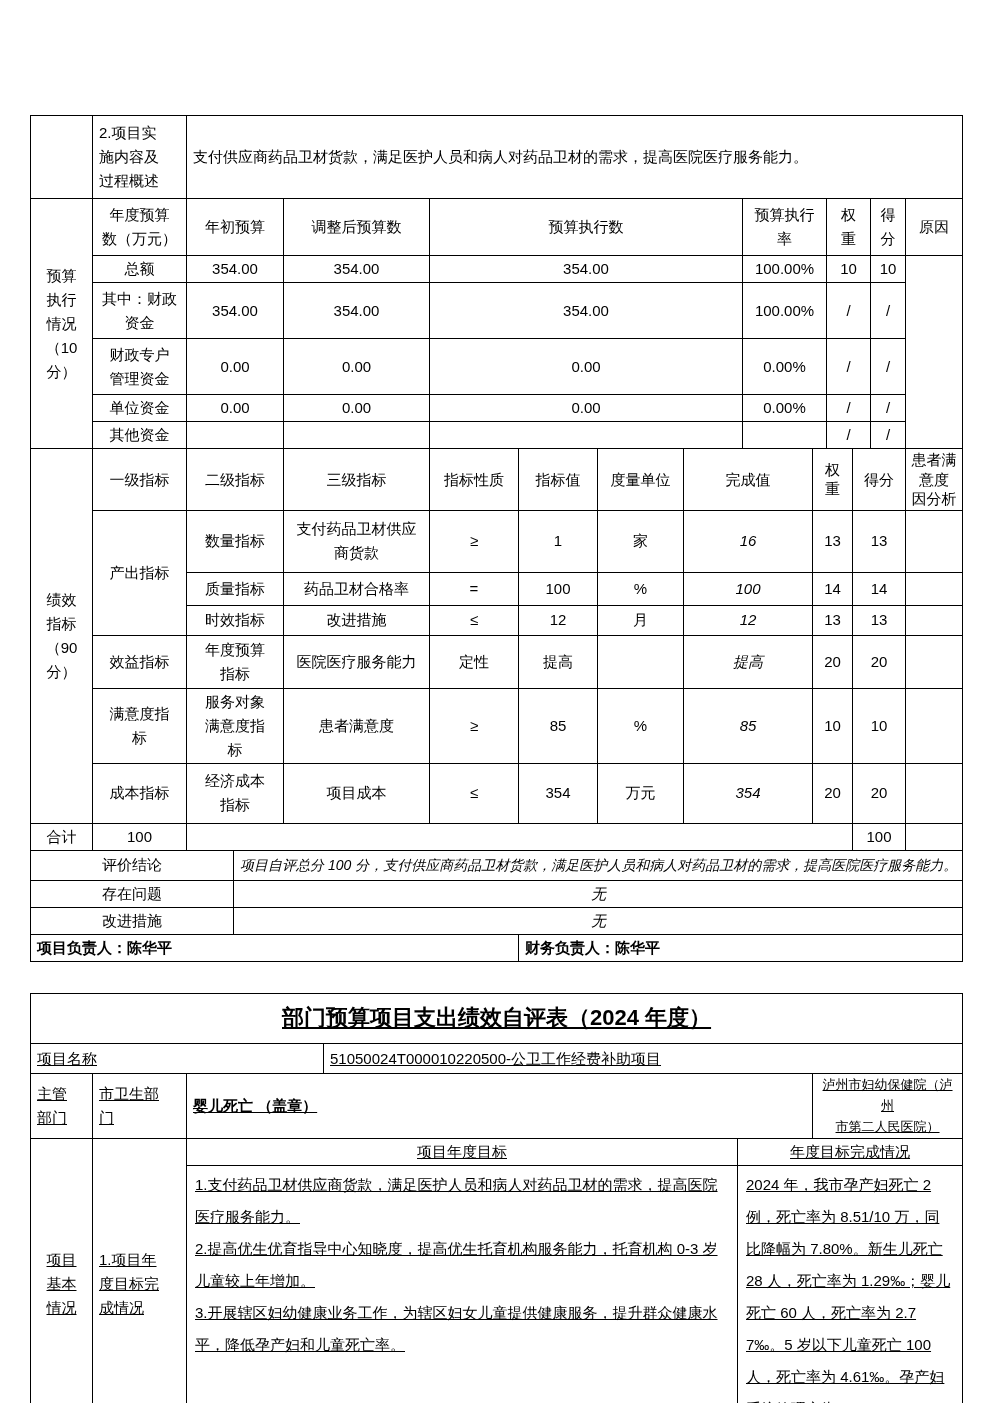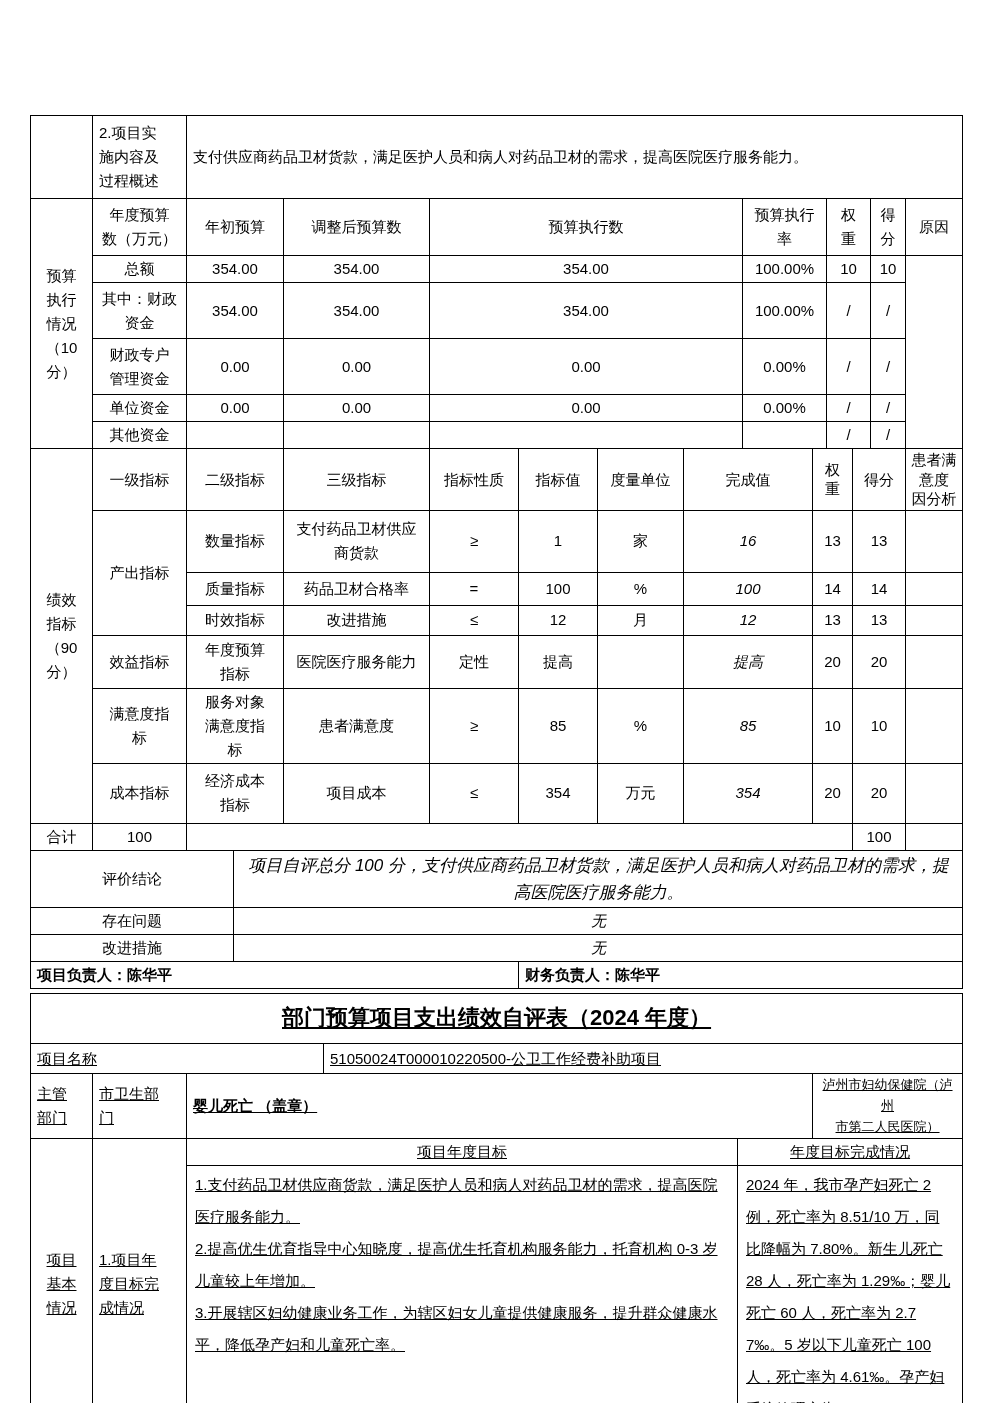--- a/index.html
+++ b/index.html
@@ -27,21 +27,21 @@
     padding: 1px 4px;
     vertical-align: middle;
     overflow: hidden;
     word-break: break-all;
   }
   .c { text-align: center; }
   .l { text-align: left; padding-left: 6px; padding-right: 5px; margin-left: 12px; }
   .pre { white-space: pre-line; }
   .b { font-weight: bold; }
   .i { font-style: italic; text-align: center; }
-  .f14 { font-size: 17px; }
+  .f14 { font-size: 14px; }
   .f13 { font-size: 13px; }
   .lh1 { line-height: 1.3; }
   .title-cell {
     text-align: center;
     font-size: 22px;
     font-weight: bold;
     line-height: 1.3;
   }
   .bigtext {
     vertical-align: top;

